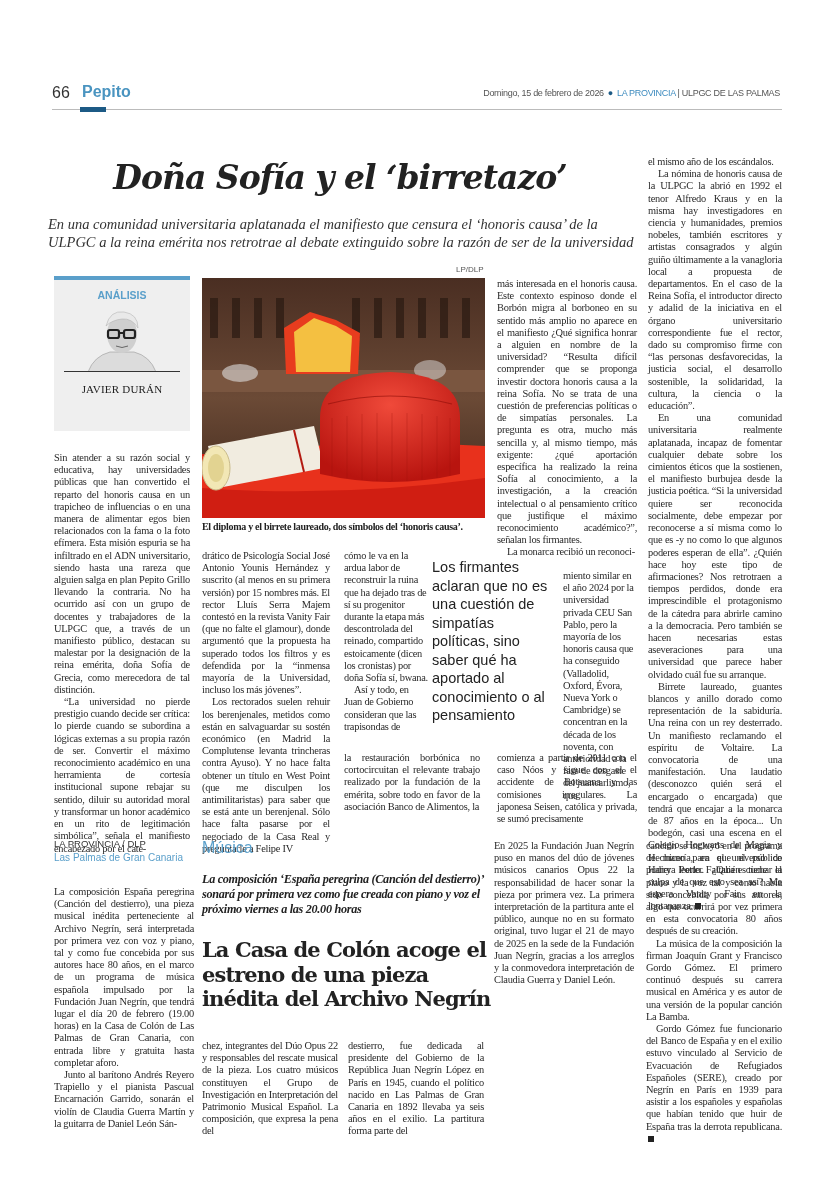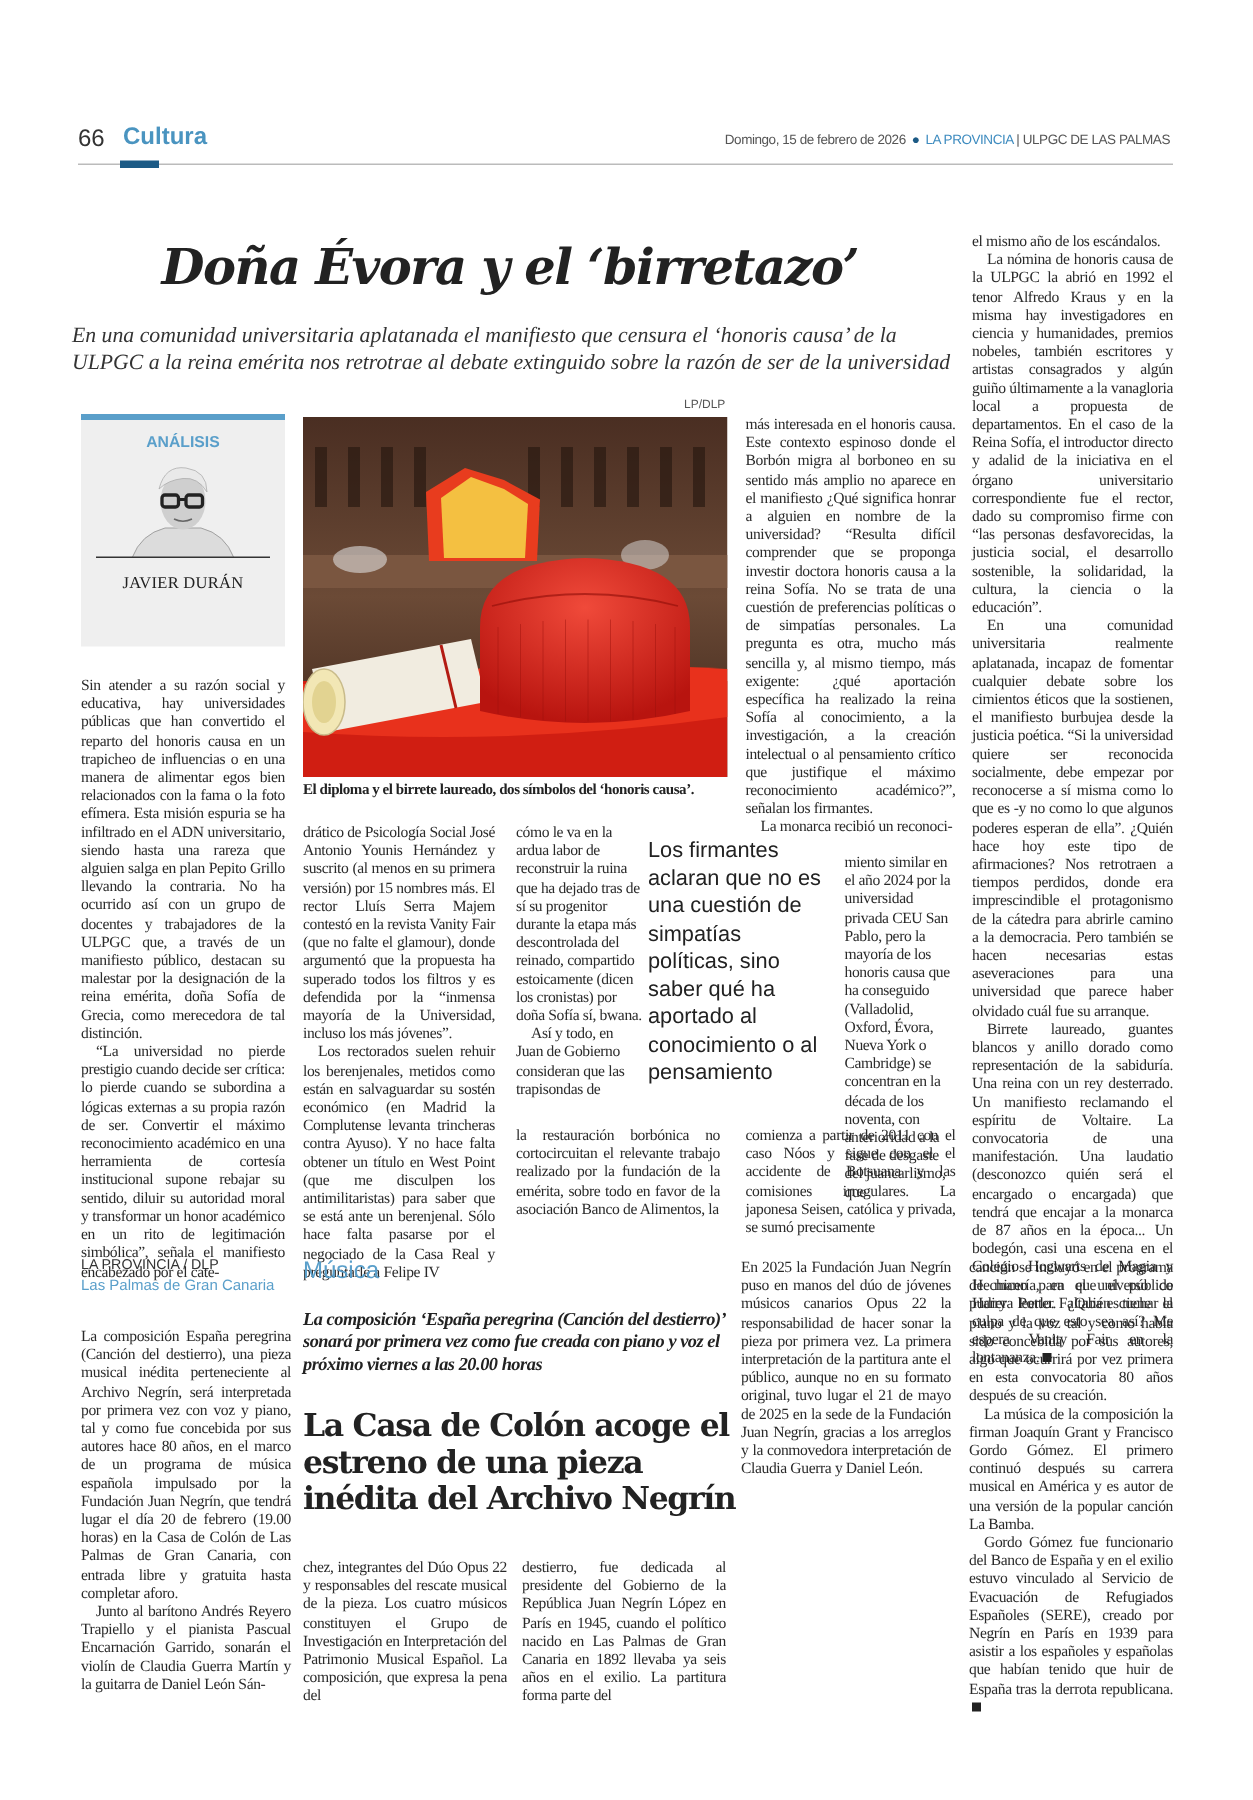--- a/index.html
+++ b/index.html
@@ -38,28 +38,28 @@
   .byline-loc { left: 54px; top: 852px; font-family: "Liberation Sans", sans-serif; font-size: 10px; color: #5a9fca; }
   .musica { left: 202px; top: 839px; font-family: "Liberation Sans", sans-serif; font-size: 16px; color: #5a9fca; }
   .subdeck { left: 202px; top: 872px; width: 282px; font-family: "Liberation Serif", serif; font-style: italic; font-weight: bold; font-size: 12.2px; line-height: 15.2px; color: #222; letter-spacing: -0.3px; }
   .headline2 { left: 202px; top: 938px; width: 290px; font-family: "DejaVu Serif", serif; font-size: 21px; line-height: 24.5px; color: #222; letter-spacing: -0.9px; }
   .endmark { display: inline-block; width: 6px; height: 6px; background: #222; margin-left: 2px; }
 </style>
 </head>
 <body>
 
 <div class="abs pagenum">66</div>
-<div class="abs section">Cultura</div>
+<div class="abs section">Pepito</div>
 <div class="abs dateline">
   <span>Domingo, 15 de febrero de 2026</span><span class="bullet">●</span><span class="brand">LA PROVINCIA</span> <span>| ULPGC DE LAS PALMAS</span>
 </div>
 <div class="abs header-rule"></div>
 <div class="abs header-accent"></div>
 
-<h1 class="abs headline">Doña Évora y el ‘birretazo’</h1>
+<h1 class="abs headline">Doña Sofía y el ‘birretazo’</h1>
 <p class="abs deck">En una comunidad universitaria aplatanada el manifiesto que censura el ‘honoris causa’ de la ULPGC a la reina emérita nos retrotrae al debate extinguido sobre la razón de ser de la universidad</p>
 
 <div class="abs analysis-box"></div>
 <div class="abs analysis-label">ANÁLISIS</div>
 <svg class="abs author-photo" viewBox="0 0 84 66">
   <path d="M8 66 Q14 50 30 46 L54 46 Q70 50 76 66 Z" fill="#dcdcdc" stroke="#999" stroke-width="0.6"></path>
   <ellipse cx="42" cy="28" rx="15" ry="19" fill="#cfcfcf"></ellipse>
   <path d="M26 20 Q30 4 44 6 Q58 8 58 22 Q52 12 42 13 Q32 14 26 20 Z" fill="#e9e9e9" stroke="#aaa" stroke-width="0.5"></path>
   <rect x="28" y="24" width="11" height="8" rx="2" fill="none" stroke="#222" stroke-width="2.2"></rect>
   <rect x="44" y="24" width="11" height="8" rx="2" fill="none" stroke="#222" stroke-width="2.2"></rect>

